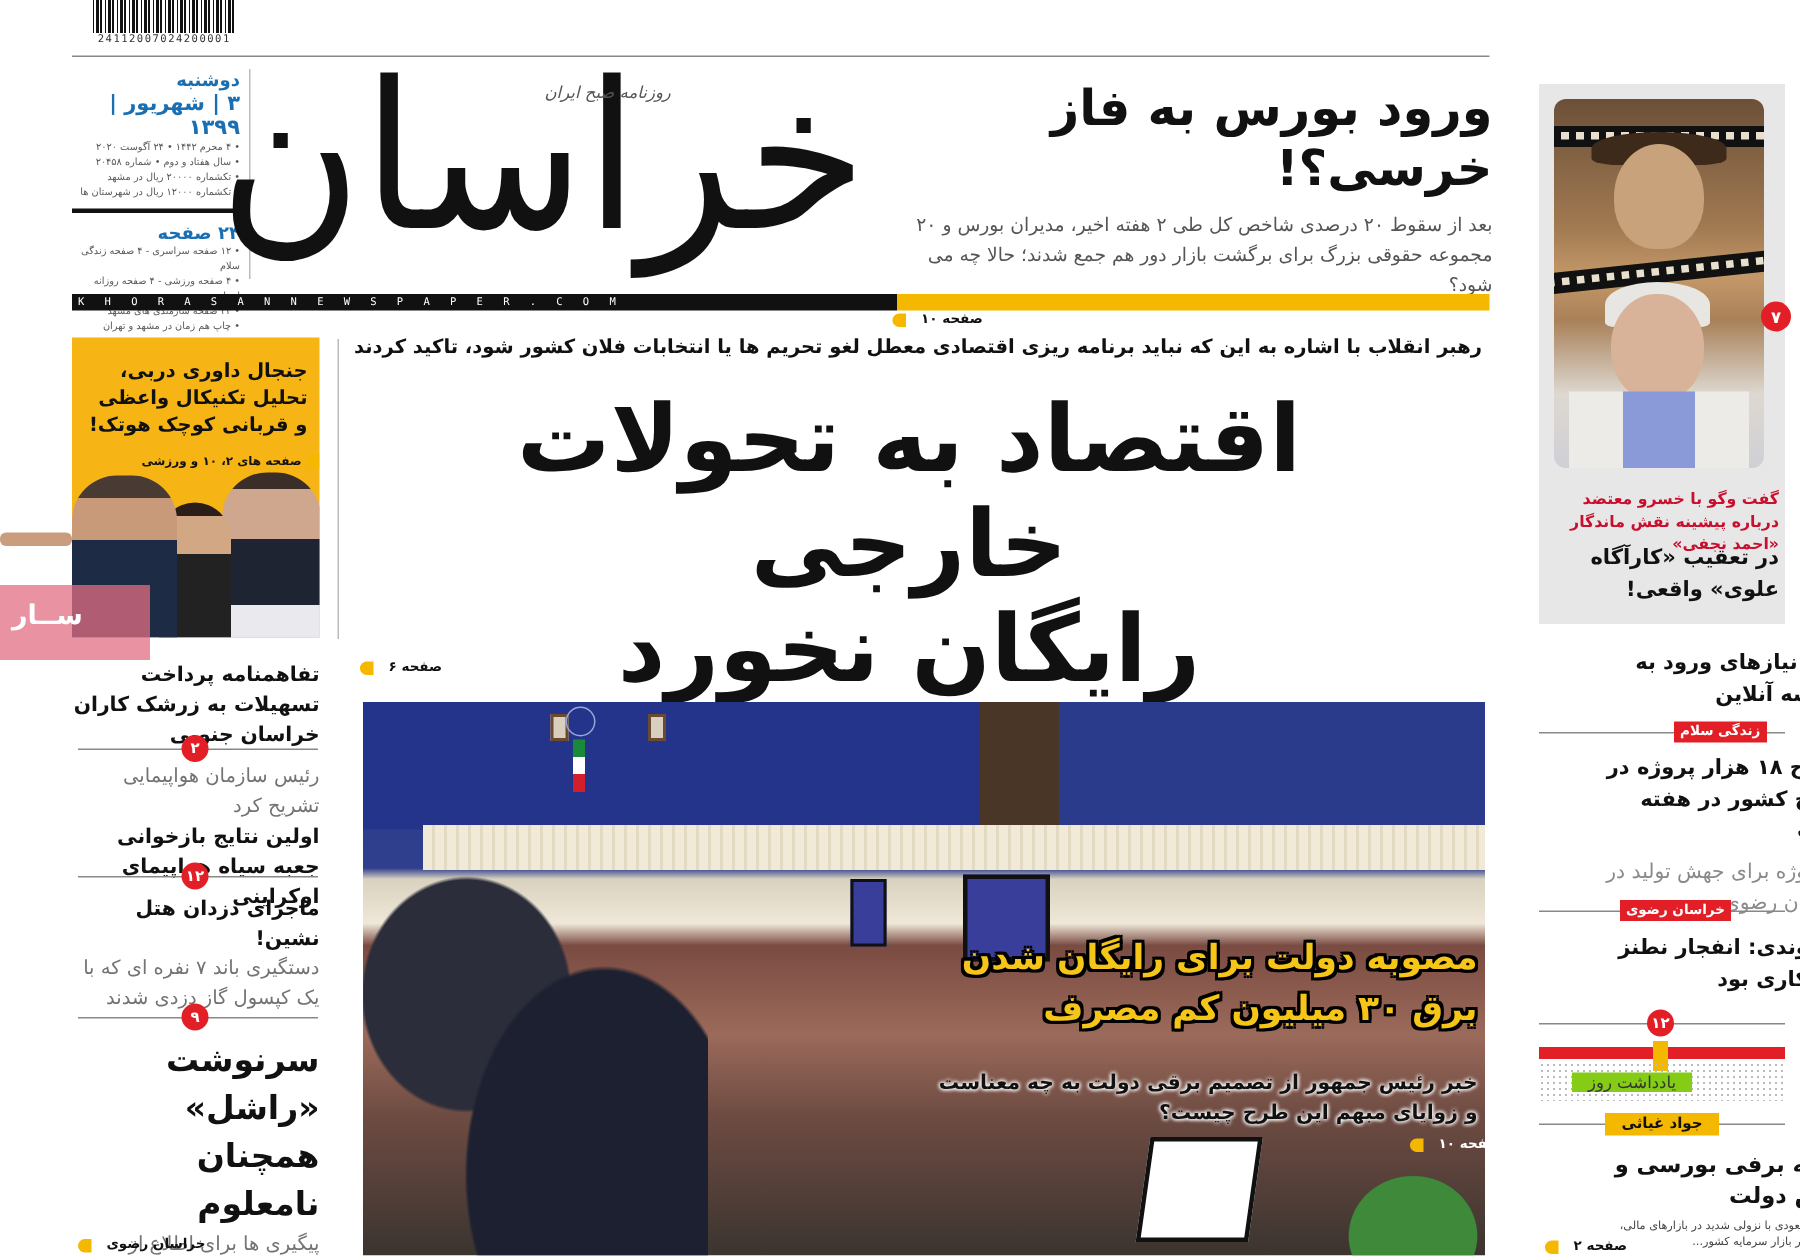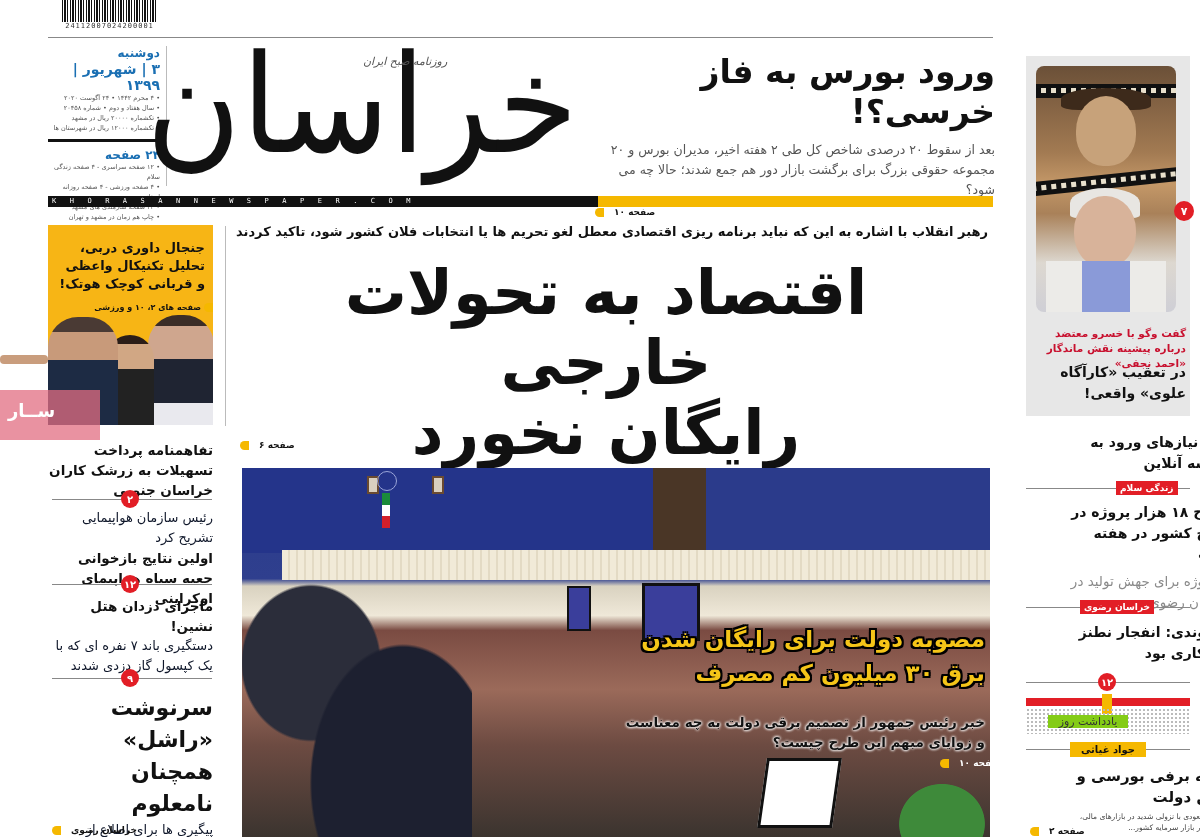--- a/index.html
+++ b/index.html
@@ -75,21 +75,21 @@
   .person { position: absolute; bottom: 0; }
   .p1 { left: 0; width: 70px; height: 108px; background: linear-gradient(180deg,#4a3a34 0 14%, #c89a7a 14% 40%, #1d2b44 40%); border-radius: 30px 30px 0 0; }
   .p2 { left: 58px; width: 48px; height: 90px; background: linear-gradient(180deg,#2b1e18 0 10%, #d1a784 10% 38%, #222 38%); border-radius: 24px 24px 0 0; }
   .p3 { left: 100px; width: 66px; height: 110px; background: linear-gradient(180deg,#3b2d27 0 10%, #cfa68e 10% 40%, #1f2432 40% 80%, #e9e9ee 80%); border-radius: 30px 30px 0 0; }
   .arm { left: 0; top: 355px; width: 48px; height: 9px; background: #c99d7d; border-radius: 4px; }
   .watermark { left: 0; top: 390px; width: 100px; height: 50px; background: rgba(225, 110, 130, 0.75); }
   .watermark span { position: absolute; left: 8px; top: 10px; font-size: 18px; color: #fff; font-weight: bold; }
 
   .lc { position: absolute; left: 48px; width: 165px; text-align: right; }
   .lc-title { font-size: 13.5px; font-weight: bold; line-height: 20px; }
-  .lc-sub { font-size: 13px; color: #0f172a; line-height: 20px; }
+  .lc-sub { font-size: 13px; color: #737373; line-height: 20px; }
   .lc-big { font-size: 22px; font-weight: bold; line-height: 32px; }
   .lc-rule { position: absolute; left: 52px; width: 160px; height: 1px; background: #888; }
   .lc-badge { position: absolute; width: 18px; height: 18px; font-size: 10px; }
 
   .col-vrule { left: 225px; top: 226px; width: 1px; height: 200px; background: #bbb; }
 
   
   .lead-kicker { left: 236px; top: 224px; width: 752px; text-align: right; font-size: 13px; font-weight: bold; }
   .lead-head { left: 236px; top: 258px; width: 740px; text-align: center; font-size: 62px; font-weight: bold; line-height: 70px; letter-spacing: -2px; }
   .lead-ref { left: 240px; top: 440px; font-size: 9px; }

